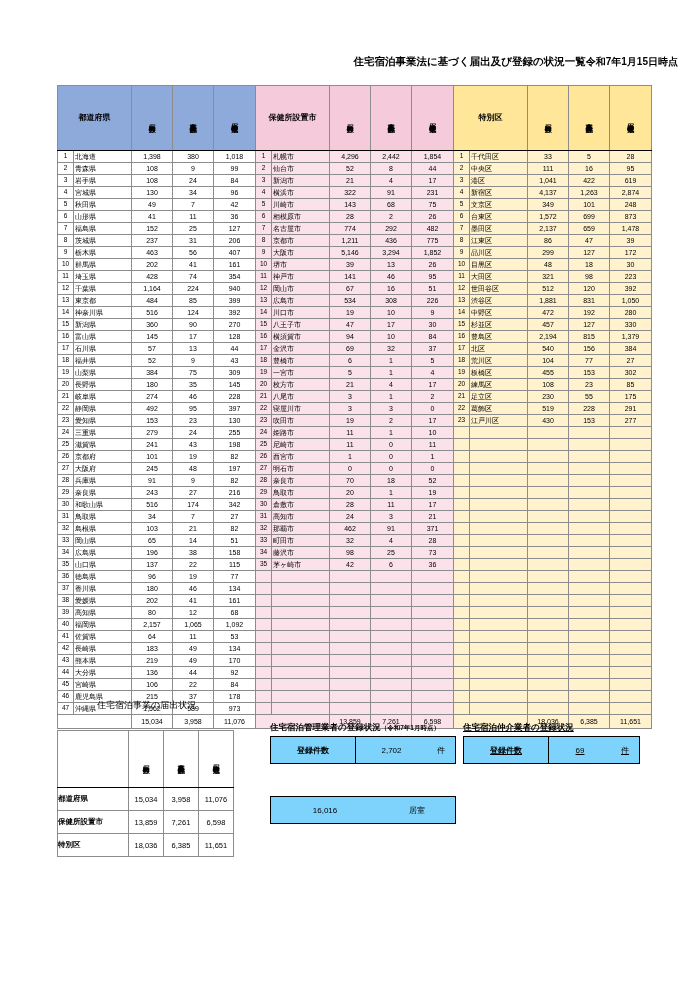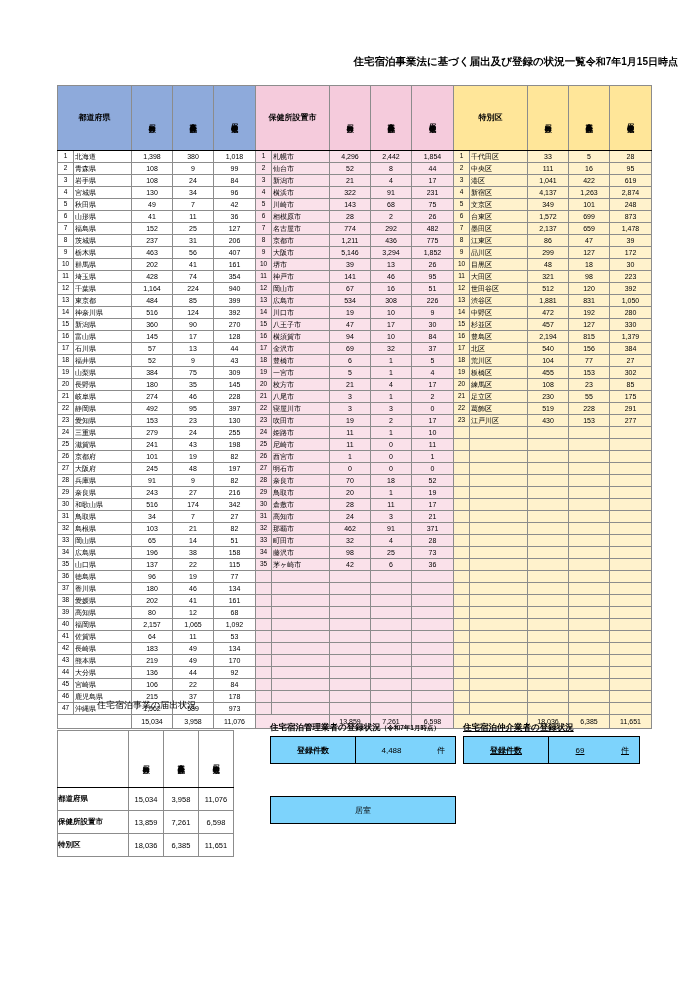--- a/index.html
+++ b/index.html
@@ -961,31 +961,32 @@
     </tr>
   </tbody>
 </table>
 
 <div class="reg-block manager-block">
   <div class="block-title">
     <span>住宅宿泊管理業者の登録状況</span><span class="note">（令和7年1月時点）</span>
   </div>
   <div class="reg-table">
     <div class="reg-label">登録件数</div>
-    <div class="reg-value">4,488</div>
+    <div class="reg-value">2,702</div>
     <div class="reg-unit">件</div>
   </div>
 </div>
 
 <div class="reg-block agent-block">
   <div class="block-title">住宅宿泊仲介業者の登録状況</div>
   <div class="reg-table">
     <div class="reg-label">登録件数</div>
     <div class="reg-value">69</div>
     <div class="reg-unit">件</div>
   </div>
 </div>
 
 <div class="reg-block tokku-block">
   <div class="reg-table">
+    <div class="tokku-value">16,016</div>
     <div class="tokku-unit">居室</div>
   </div>
 </div>
 
 </body></html>

